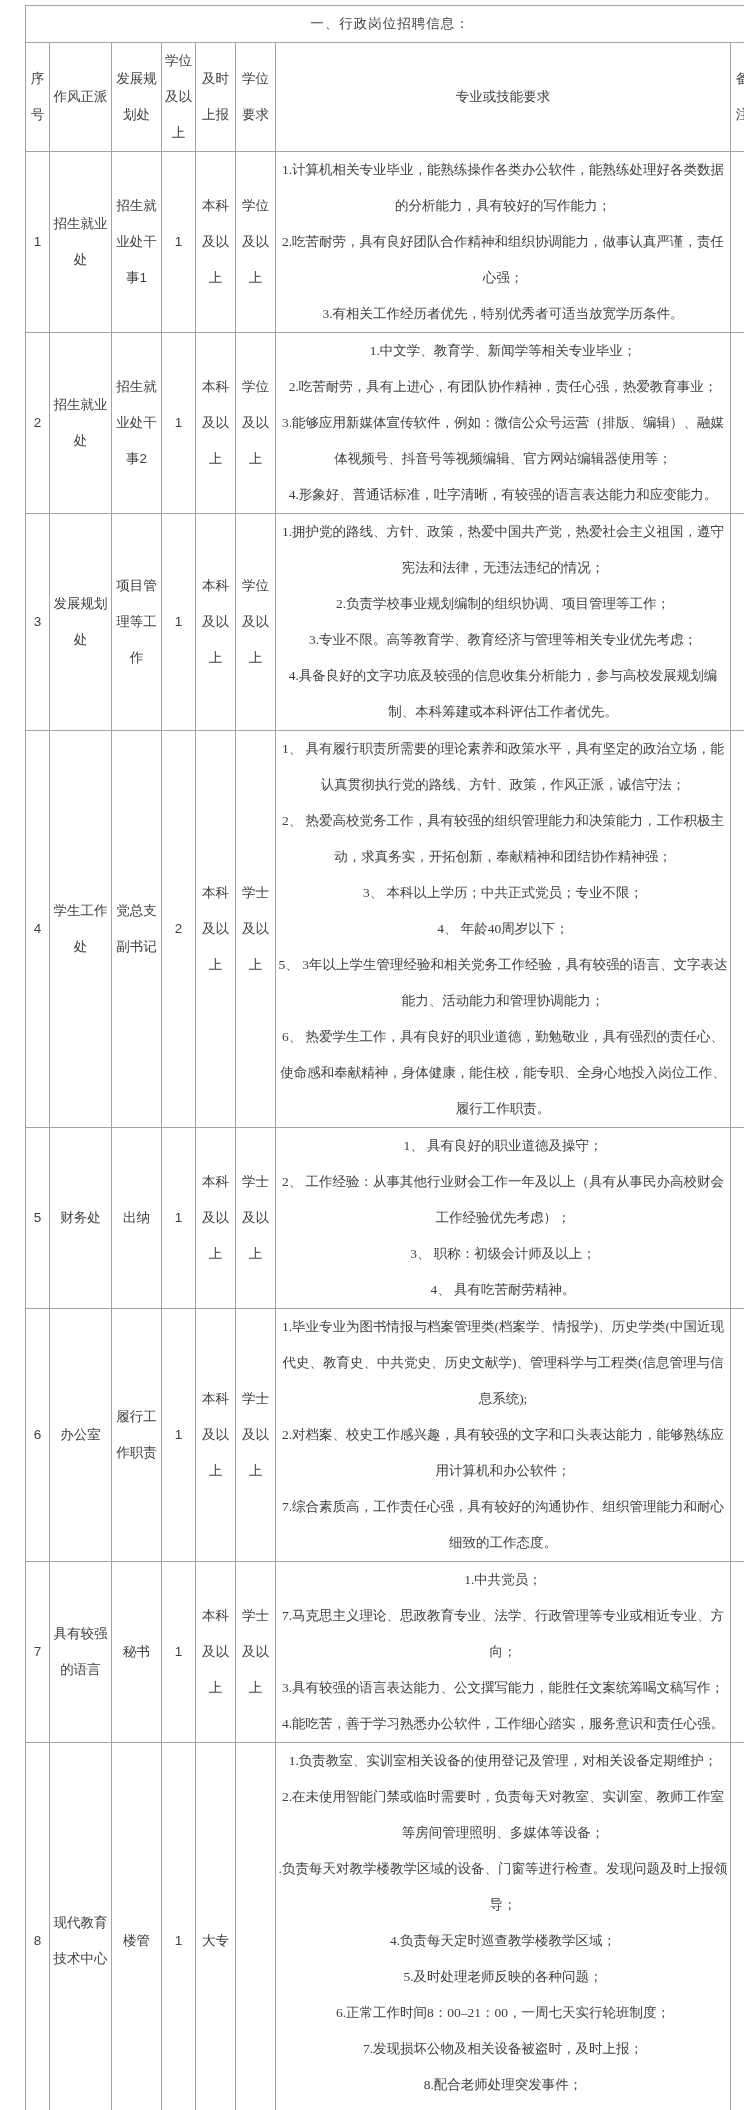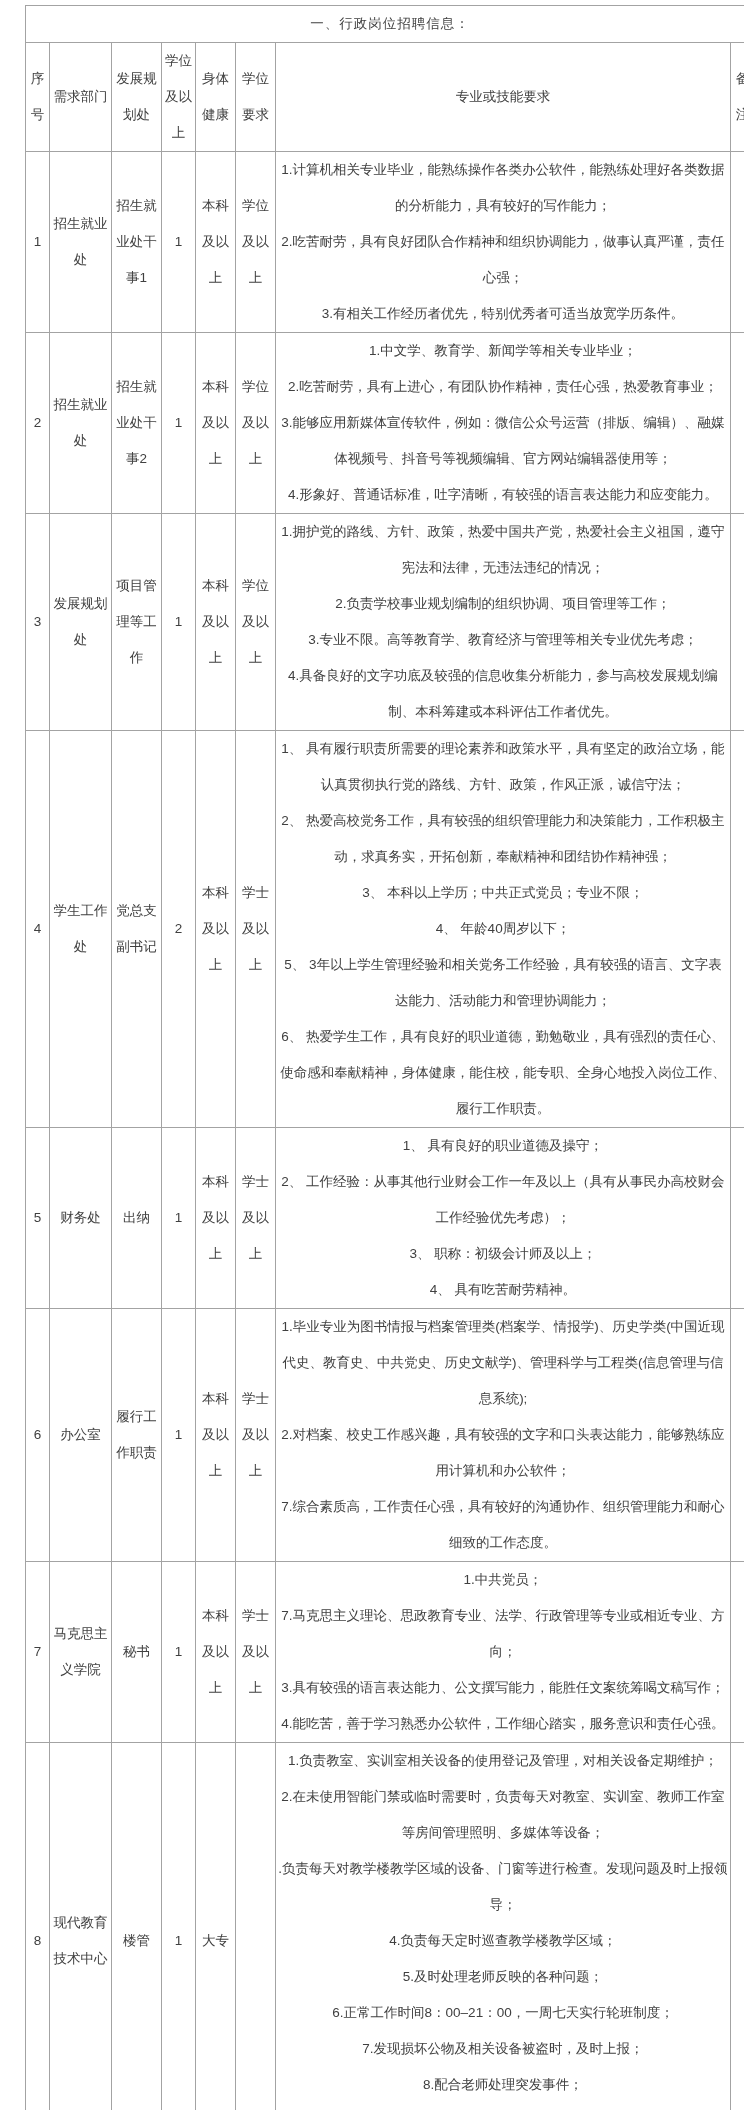--- a/index.html
+++ b/index.html
@@ -35,20 +35,21 @@
   td.title-cell {
     height: 34px;
     font-size: 15px;
     line-height: 22px;
     letter-spacing: 1px;
   }
   td.req-cell {
     text-align: left;
     padding: 0 3px 0 4px;
     white-space: pre-line;
+    font-family: Liberation Serif, serif;
   }
 </style>
 </head>
 <body>
 
 <div class="page-wrap">
   <table class="recruit">
     <colgroup>
       <col style="width:24px">
         <col style="width:62px">
@@ -58,24 +59,24 @@
         <col style="width:40px">
         <col>
         <col style="width:24px">
     </colgroup>
     <tbody>
       <tr>
         <td class="title-cell" colspan="8">一、行政岗位招聘信息：</td>
       </tr>
       <tr>
         <th>序号</th>
-        <th>需求部门</th>
+        <th>作风正派</th>
         <th>发展规划处</th>
         <th>学位及以上</th>
-        <th>身体健康</th>
+        <th>及时上报</th>
         <th>学位要求</th>
         <th>专业或技能要求</th>
         <th>备注</th>
       </tr>
 
       <tr>
         <td>1</td>
         <td>招生就业处</td>
         <td>招生就业处干事1</td>
         <td>1</td>
@@ -153,21 +154,21 @@
         <td>本科及以上</td>
         <td>学士及以上</td>
         <td class="req-cell">1.毕业专业为图书情报与档案管理类(档案学、情报学)、历史学类(中国近现代史、教育史、中共党史、历史文献学)、管理科学与工程类(信息管理与信息系统);
 2.对档案、校史工作感兴趣，具有较强的文字和口头表达能力，能够熟练应用计算机和办公软件；
 7.综合素质高，工作责任心强，具有较好的沟通协作、组织管理能力和耐心细致的工作态度。</td>
         <td></td>
       </tr>
 
       <tr>
         <td>7</td>
-        <td>马克思主义学院</td>
+        <td>具有较强的语言</td>
         <td>秘书</td>
         <td>1</td>
         <td>本科及以上</td>
         <td>学士及以上</td>
         <td class="req-cell">1.中共党员；
 7.马克思主义理论、思政教育专业、法学、行政管理等专业或相近专业、方向；
 3.具有较强的语言表达能力、公文撰写能力，能胜任文案统筹喝文稿写作；
 4.能吃苦，善于学习熟悉办公软件，工作细心踏实，服务意识和责任心强。</td>
         <td></td>
       </tr>

